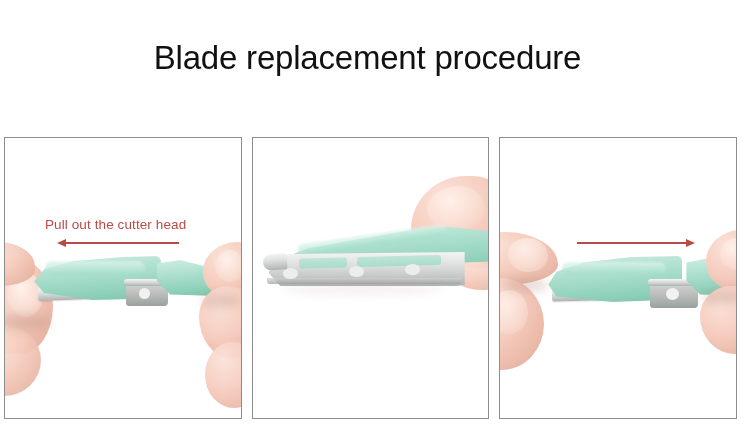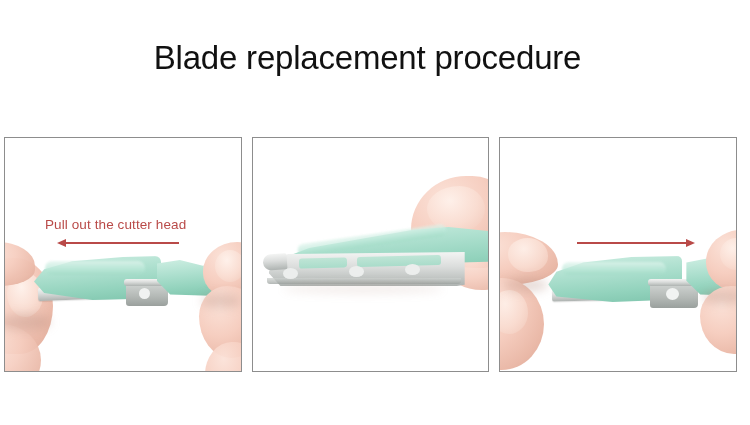--- a/index.html
+++ b/index.html
@@ -31,21 +31,21 @@
     white-space: nowrap;
     margin-left: 24px;
   }
 
   
   .panels {
     position: absolute;
     left: 4px;
     top: 137px;
     width: 733px;
-    height: 235px;
+    height: 282px;
     display: flex;
     gap: 10px;
   }
   .panel {
     position: relative;
     flex: 1 1 0;
     background: #ffffff;
     border: 1px solid #8d8d8d;
     box-sizing: border-box;
     overflow: hidden;

